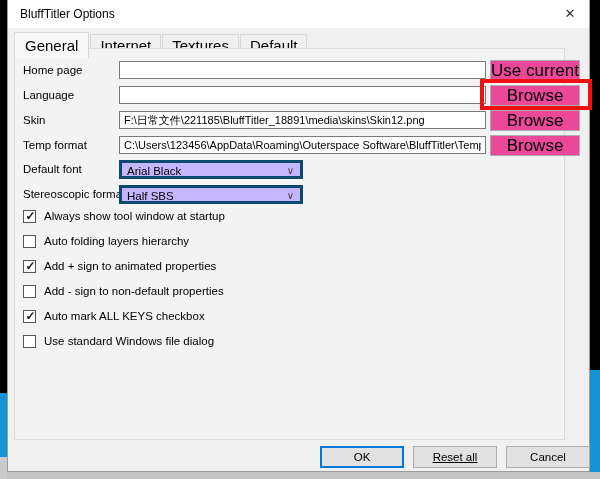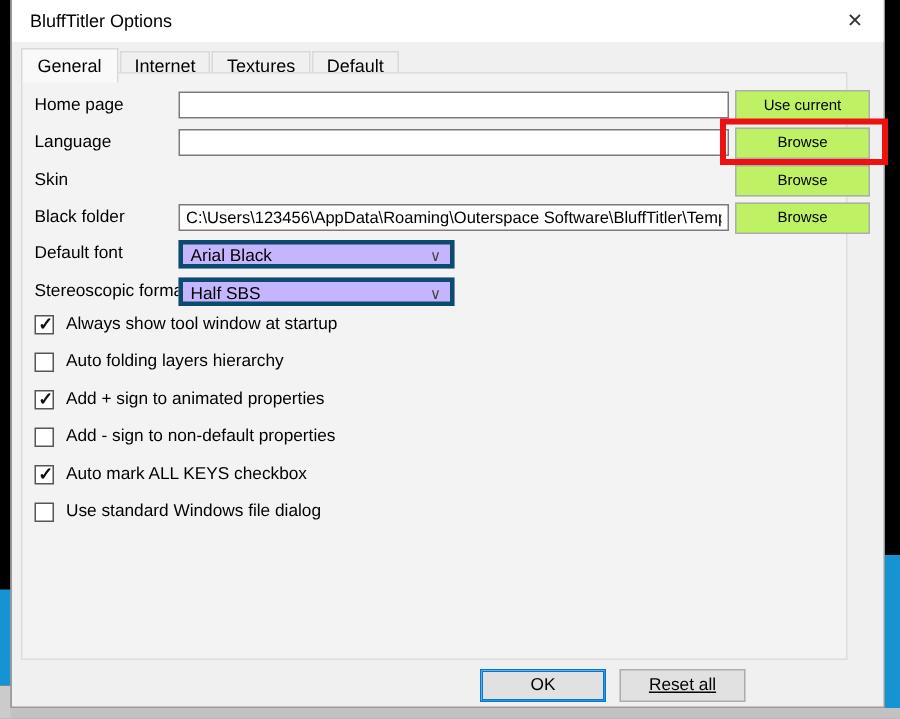--- a/index.html
+++ b/index.html
@@ -17,36 +17,36 @@
             background:#f0f0f0; border:1px solid #9b9b9b; border-top:none;padding-left:29px; }
 
   .titlebar { position:absolute; left:0; top:0; width:100%; height:28px; background:#ffffff; }
   .titlebar .title { position:absolute; left:12px; top:7px; font-size:12px; }
   .close-btn { position:absolute; right:4px; top:2px; width:30px; height:24px; text-align:center;
                line-height:24px; font-size:13px; color:#333; cursor:default; }
 
   
   .tabstrip { position:absolute; left:6px; top:31px; height:18px; }
   .tab { display:inline-block; vertical-align:bottom; padding:2px 9px 3px 9px; margin-right:1px;
-         background:#f0f0f0; border:1px solid #d9d9d9; border-bottom:none; font-size:12px;text-align:center; }
+         background:#f0f0f0; border:1px solid #d9d9d9; border-bottom:none; font-size:15px;text-align:center; }
   .tab.active { background:#f9f9f9; padding:4px 10px 4px 10px; position:relative; top:1px; z-index:3;
                 border-color:#d9d9d9; }
 
   
   .pane { position:absolute; left:6px; top:48px; width:551px; height:392px;
           background:#f3f3f3; border:1px solid #dcdcdc; z-index:1; }
 
   .row { position:absolute; left:0; width:100%; height:21px; }
   .flabel { position:absolute; left:8px; top:3px; white-space:nowrap; }
   .finput { position:absolute; left:104px; top:0; width:367px; height:18px;
             border:1px solid #7a7a7a; background:#fff; font-family:"Liberation Sans",sans-serif;
             font-size:11px; padding:0 4px; color:#000; }
   .fbtn { position:absolute; left:475px; top:-1px; width:90px; height:21px;
-          background:#bef264; border:1px solid #adadad; font-family:"Liberation Sans",sans-serif;
-          font-size:10px; color:#000; }
+          background:#ec4899; border:1px solid #adadad; font-family:"Liberation Sans",sans-serif;
+          font-size:17px; color:#000; }
   .select { position:absolute; left:104px; top:0; width:184px; height:19px;
             background:#c4b5fd; border:3px solid #0c4a6e; padding:2px 20px 0 5px; }
   .select .arrow { position:absolute; right:6px; top:2px; font-size:10px; color:#444; }
 
   .cbrow { position:absolute; left:0; width:100%; height:16px; }
   .cb { position:absolute; left:8px; top:1px; width:13px; height:13px; background:#fff;
         border:1px solid #555; text-align:center; }
   .cb .mark { position:absolute; left:0; top:-2px; width:13px; font-size:12px; font-weight:bold;
               color:#111; line-height:14px; }
   .cbl { position:absolute; left:29px; top:1px; white-space:nowrap; }
@@ -92,25 +92,26 @@
       </div>
 
       <div class="row" style="top:37px">
         <span class="flabel">Language</span>
         <input class="finput" style="">
         <button class="fbtn">Browse</button>
       </div>
 
       <div class="row" style="top:62px">
         <span class="flabel">Skin</span>
+        <input class="finput" value="F:\日常文件\221185\BluffTitler_18891\media\skins\Skin12.png" style="">
         <button class="fbtn">Browse</button>
       </div>
 
       <div class="row" style="top:87px">
-        <span class="flabel">Black folder</span>
+        <span class="flabel">Temp format</span>
         <input class="finput" value="C:\Users\123456\AppData\Roaming\Outerspace Software\BluffTitler\Temp" style="">
         <button class="fbtn">Browse</button>
       </div>
 
       <div class="row" style="top:111px">
         <span class="flabel">Default font</span>
         <div class="select">
           <span>Arial Black</span>
           <span class="arrow">∨</span>
         </div>
@@ -163,17 +164,18 @@
         <span class="cb">
             <span class="mark"></span>
           </span>
         <span class="cbl">Use standard Windows file dialog</span>
       </div>
 
     </div>
 
     <button class="footer-btn btn-ok">OK</button>
     <button class="footer-btn btn-reset">Reset all</button>
+    <button class="footer-btn btn-cancel">Cancel</button>
 
   </div>
 
   <div class="highlight"></div>
 </div>
 
 </body></html>

